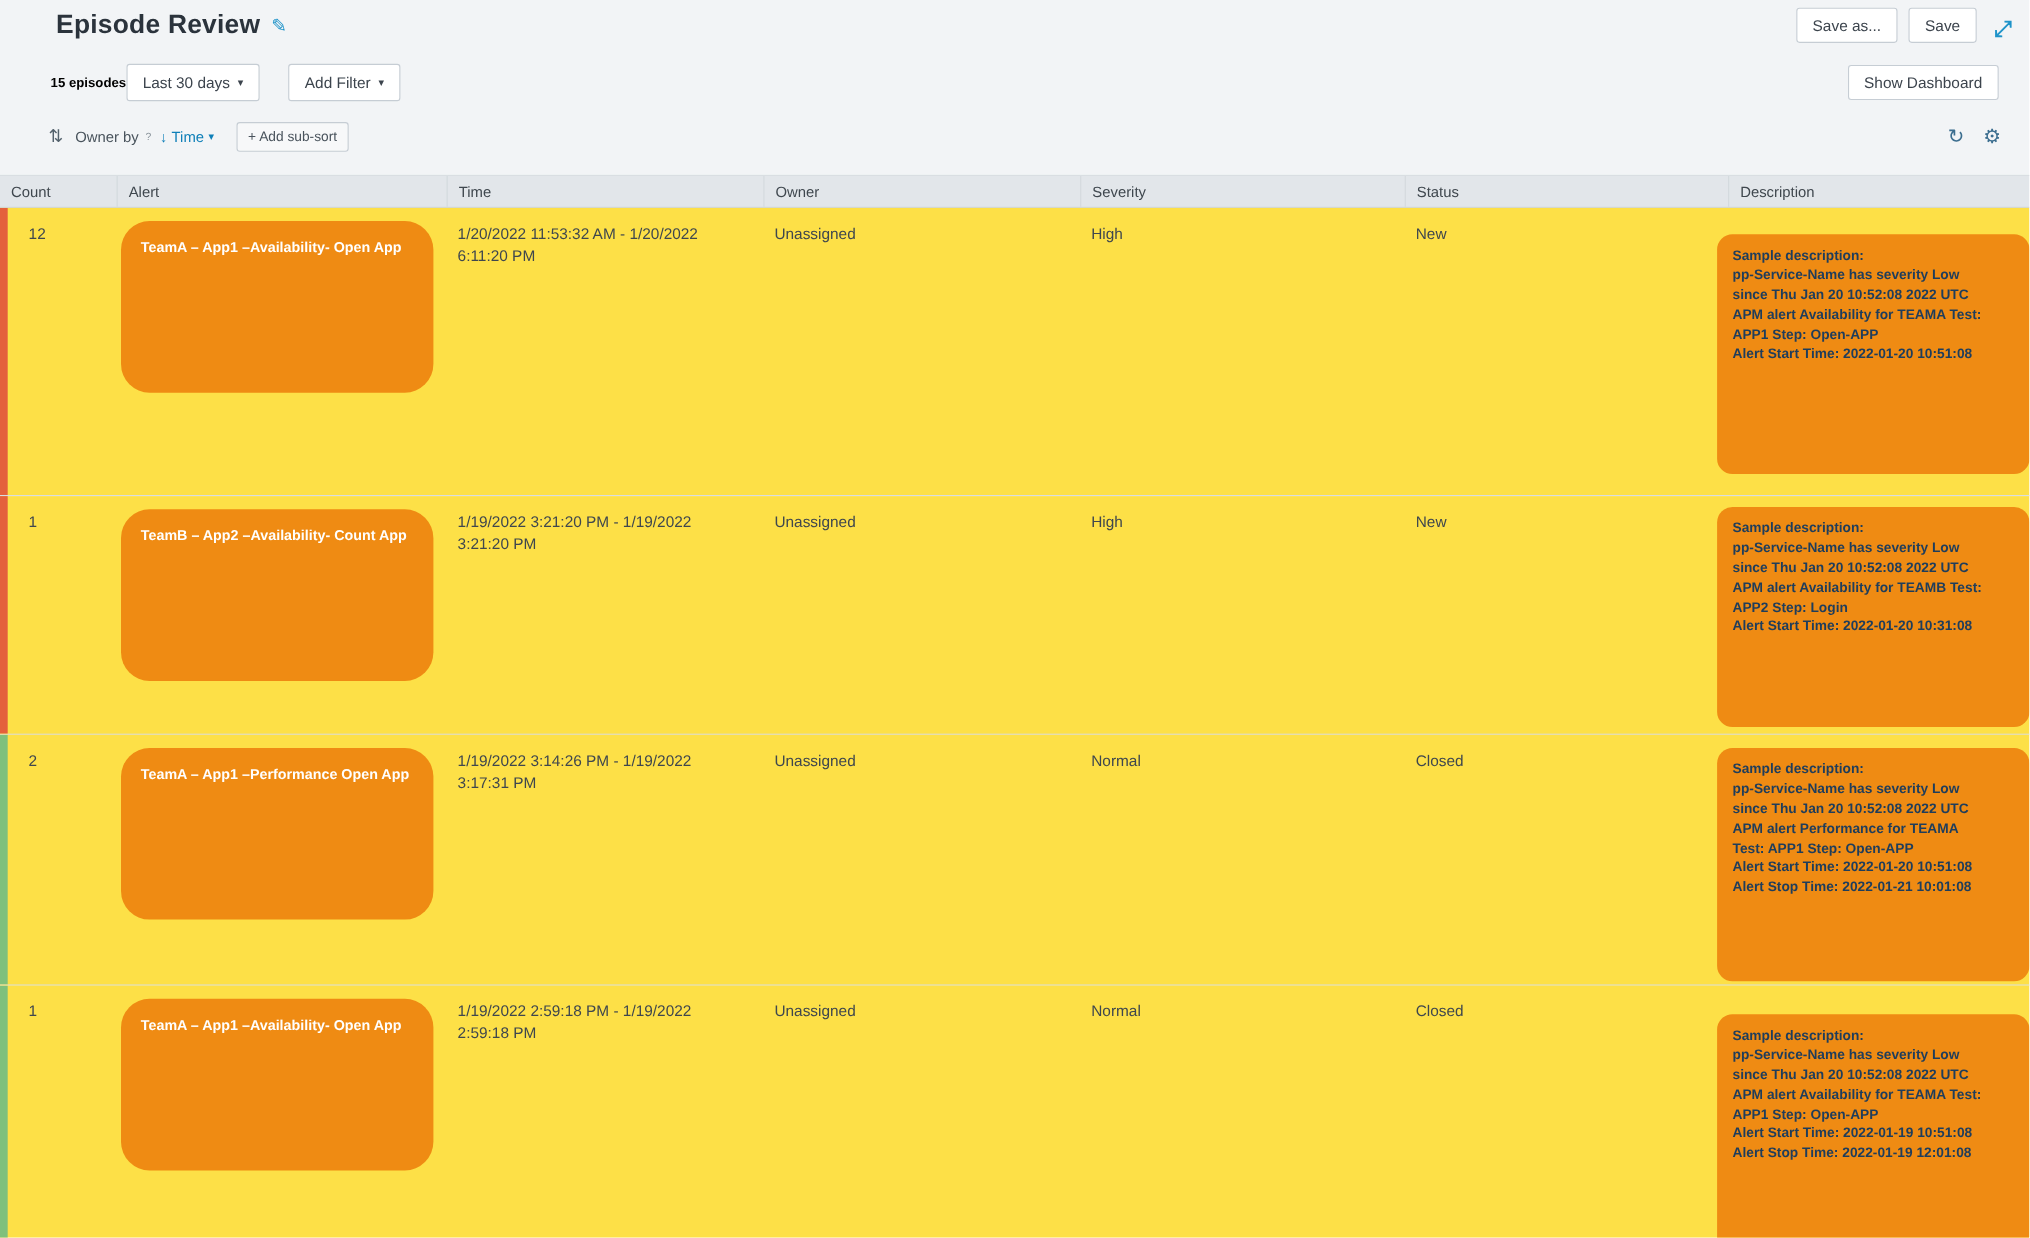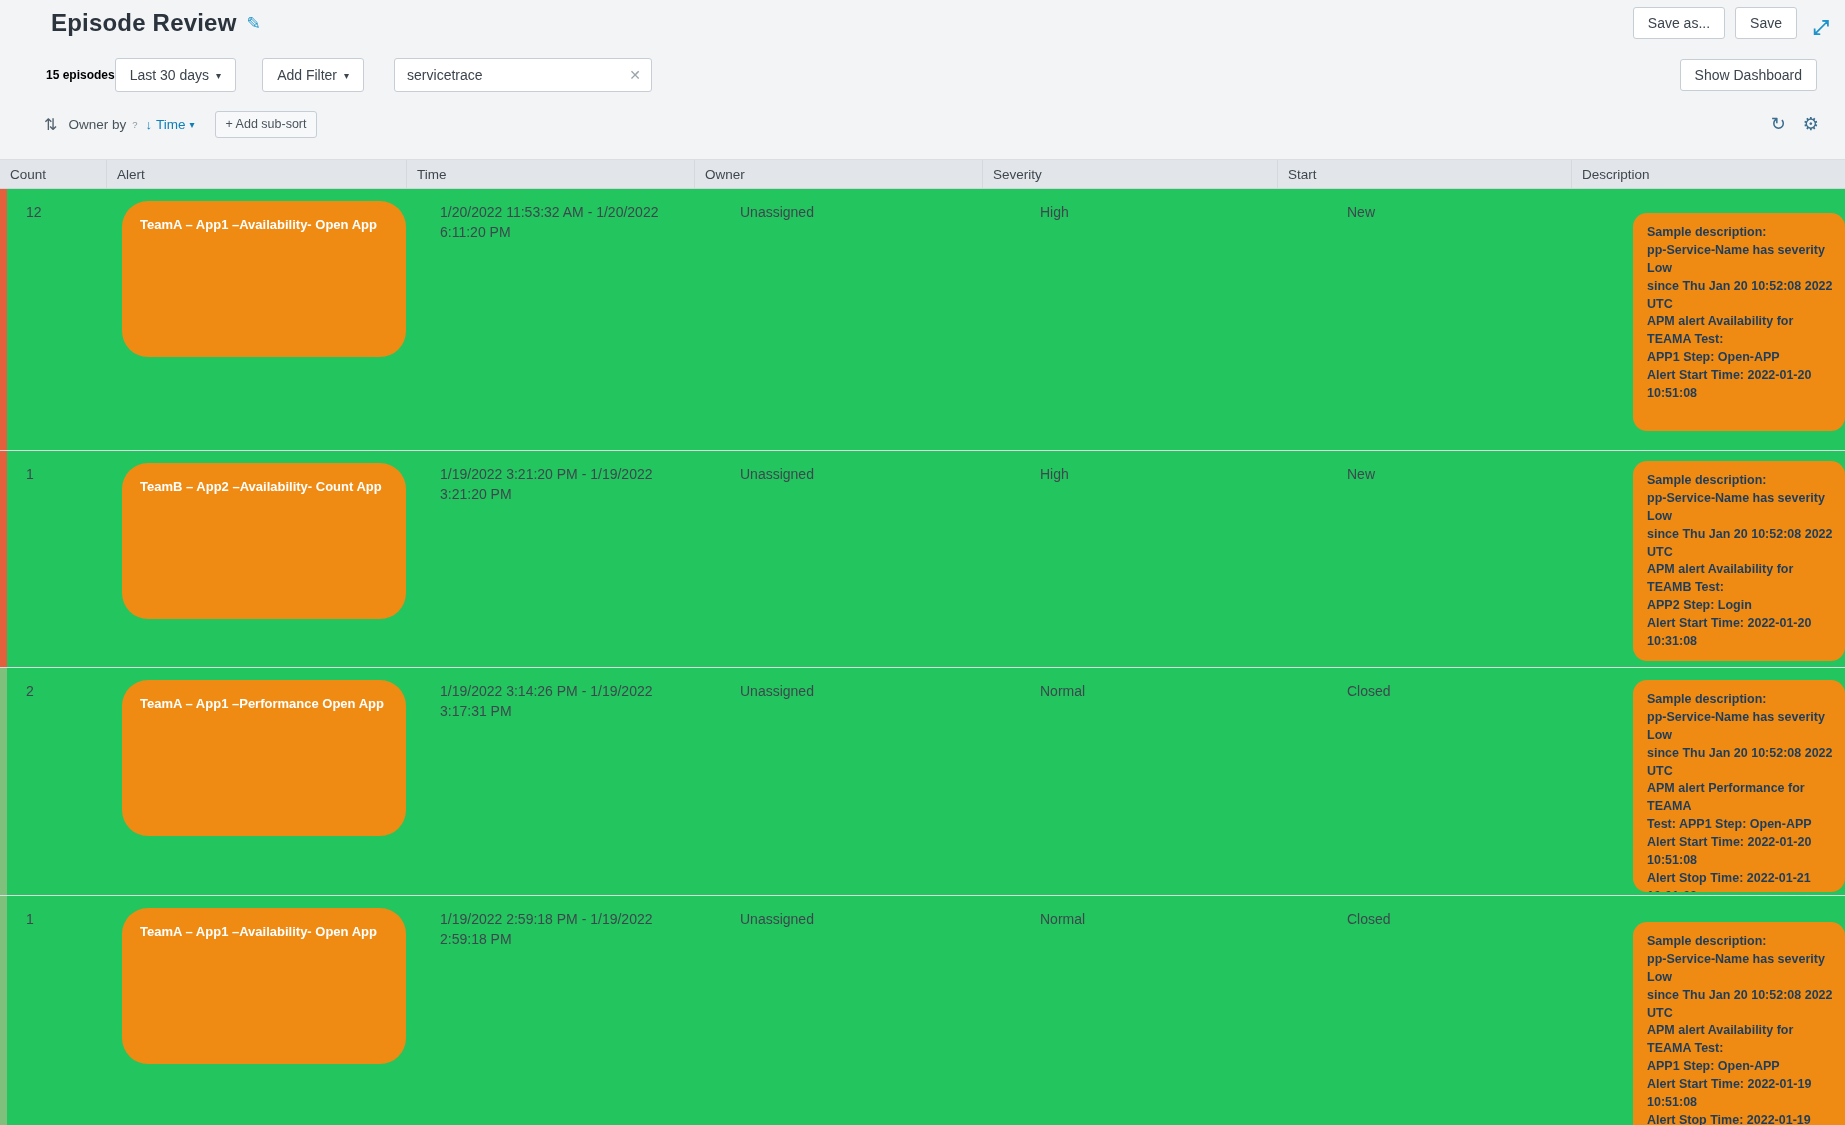--- a/index.html
+++ b/index.html
@@ -62,21 +62,21 @@
 
   
   .grid7 { display:grid; grid-template-columns:106px 300px 288px 288px 295px 294px 1fr; }
   .table-header { background:#e2e6ea; height:30px; border-bottom:1px solid #cfd5db; border-top:1px solid #d9dee2; }
   .th {
     font-size:13.5px; color:#3f474e; padding-left:10px; height:100%;
     display:flex; align-items:center; border-left:1px solid #d3d9dd; cursor:pointer;
   }
   .th.first { border-left:none; }
 
-  .row { position:relative; background:#22c55e; border-bottom:1px solid #d8dde1; overflow:hidden;gap:12px; }
+  .row { position:relative; background:#fde047; border-bottom:1px solid #d8dde1; overflow:hidden; }
   .row-1 { height:262px; }
   .row-2 { height:217px; }
   .row-3 { height:228px; }
   .row-4 { height:266px; }
   .strip { position:absolute; left:0; top:0; bottom:0; width:7px; }
   .cell { font-size:14px; color:#3f474e; padding:14px 8px 0 10px; line-height:1.4; }
   .cell-count { padding-left:26px; }
   .cell-time { padding-right:52px; }
 
   .title-box {
@@ -112,24 +112,20 @@
   <div class="filterbar">
     <span class="episodes-count">15 episodes</span>
     <button class="btn dd-btn mr26">
       <span>Last 30 days</span>
       <span class="caret">▾</span>
     </button>
     <button class="btn dd-btn mr30">
       <span>Add Filter</span>
       <span class="caret">▾</span>
     </button>
-    <div class="search-box">
-      <input type="text" value="servicetrace" style="">
-      <span class="clear-icon">✕</span>
-    </div>
     <button class="btn show-dashboard">Show Dashboard</button>
   </div>
 
   <div class="sortbar">
     <span class="sort-list-icon">⇅</span>
     <span class="sorted-by">Owner by</span>
     <sup class="help-sup">?</sup>
     <span class="sort-field">
       <span class="arrow-down">↓</span>
       <span>Time</span>
@@ -145,21 +141,21 @@
 </div>
 
 <div class="table">
 
   <div class="table-header grid7">
     <div class="th first">Count</div>
     <div class="th">Alert</div>
     <div class="th">Time</div>
     <div class="th">Owner</div>
     <div class="th">Severity</div>
-    <div class="th">Start</div>
+    <div class="th">Status</div>
     <div class="th">Description</div>
   </div>
 
   <div class="row row-1 grid7">
     <span class="strip" style="background-color: rgb(228, 96, 60);"></span>
     <div class="cell cell-count">12</div>
     <div>
       <div class="title-box" style="background-color: rgb(239, 139, 19);">TeamA – App1 –Availability- Open App</div>
     </div>
     <div class="cell cell-time">1/20/2022 11:53:32 AM - 1/20/2022 6:11:20 PM</div>

